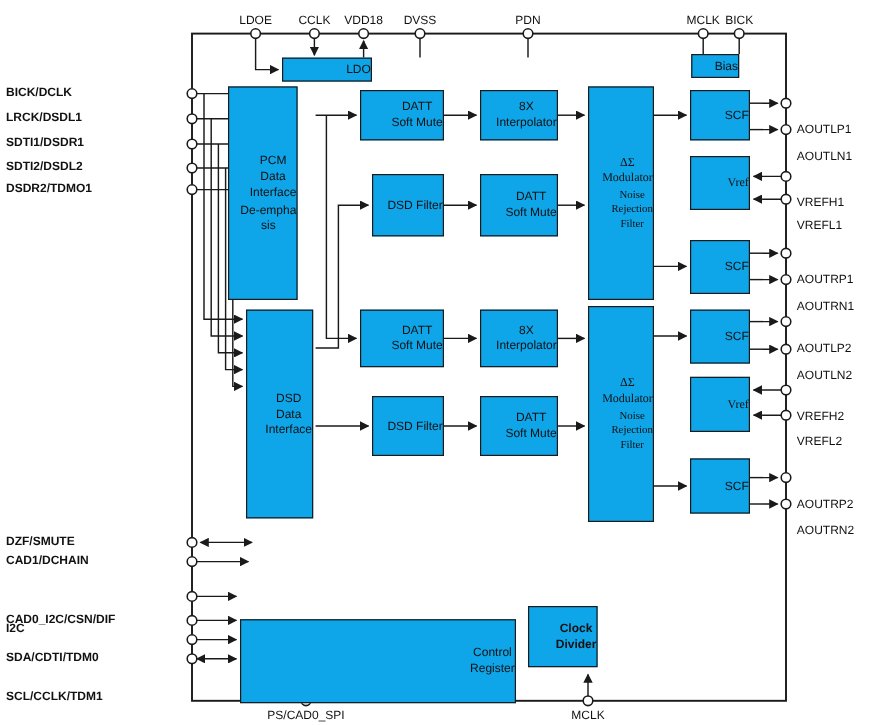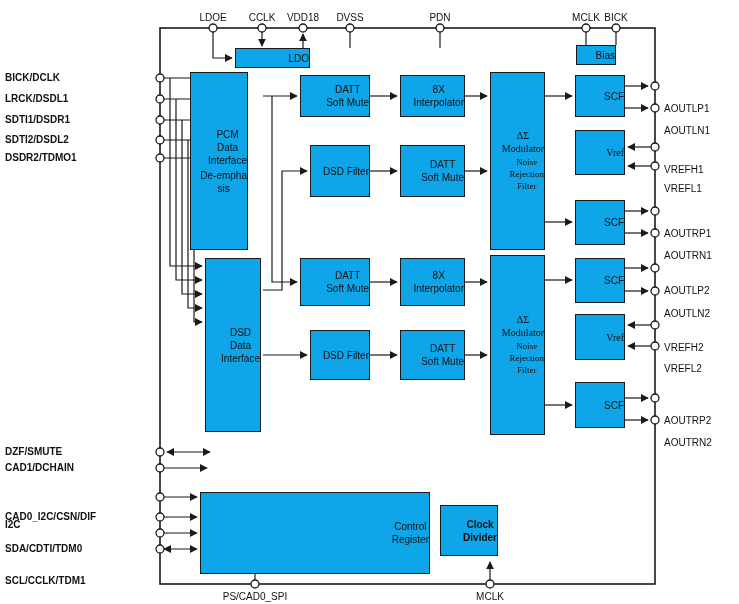--- a/index.html
+++ b/index.html
@@ -224,21 +224,21 @@
   <div class="block" style="left:575px;top:258px;width:50px;height:45px;">
     <span class="lbl">SCF</span>
   </div>
   <div class="block" style="left:575px;top:314px;width:50px;height:46px;">
     <span class="lbl serif">Vref</span>
   </div>
   <div class="block" style="left:575px;top:382px;width:50px;height:46px;">
     <span class="lbl">SCF</span>
   </div>
 
-  <div class="block" style="left:200px;top:492px;width:230px;height:82px;">
+  <div class="block" style="left:200px;top:516px;width:230px;height:70px;">
     <span class="lbl">Control
 Register</span>
   </div>
   <div class="block" style="left:440px;top:505px;width:58px;height:51px;font-weight:bold;">
     <span class="lbl">Clock
 Divider</span>
   </div>
 
   <div class="pin-label pl-top" style="left:163px;top:12px;">LDOE</div>
   <div class="pin-label pl-top" style="left:212px;top:12px;">CCLK</div>

